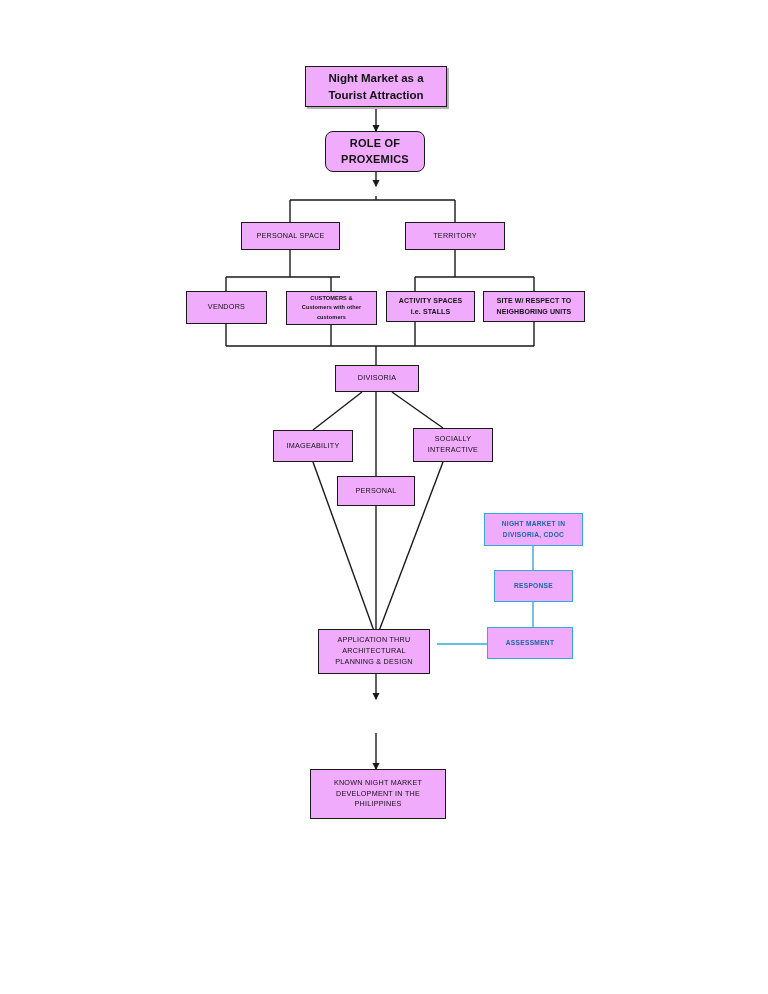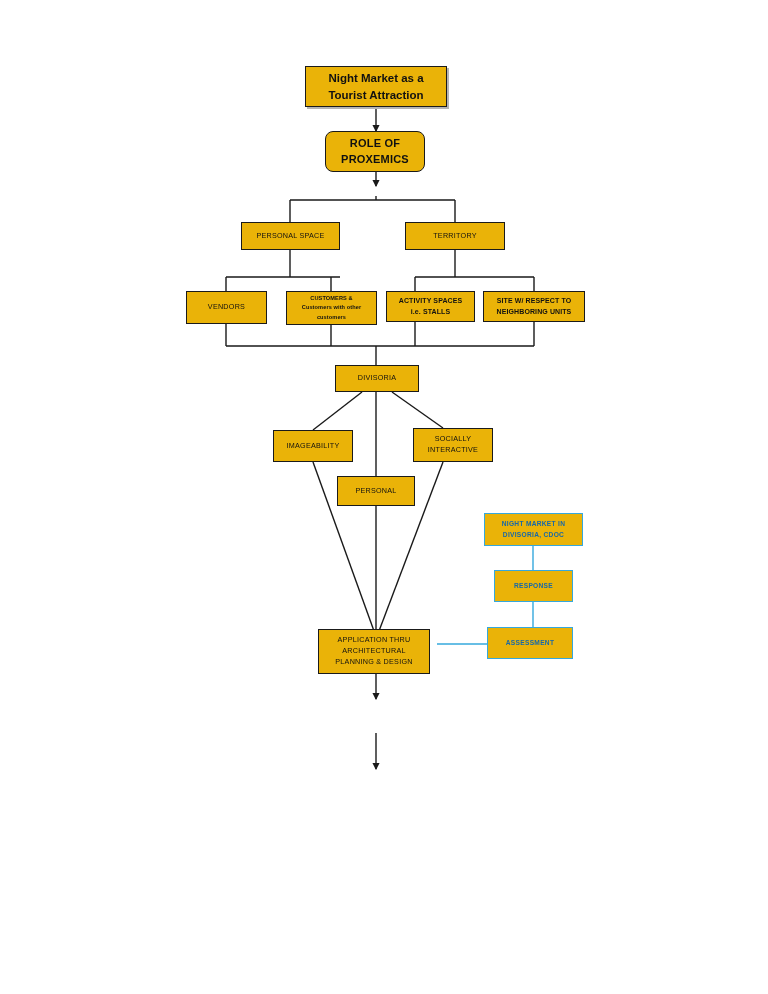--- a/index.html
+++ b/index.html
@@ -27,21 +27,21 @@
     height: 994px;
     pointer-events: none;
   }
   .node {
     position: absolute;
     box-sizing: border-box;
     display: flex;
     align-items: center;
     justify-content: center;
     text-align: center;
-    background: #eab308;
+    background: #f0abfc;
     z-index: 3;
   }
   .node .lbl {
     display: block;
     width: 100%;
     white-space: pre-line;
   }
   
   .blk {
     border: 1.4px solid #1a1a1a;
@@ -197,20 +197,25 @@
     <span class="lbl">PERSONAL</span>
   </div>
 
   <div class="node blk t-cap" style="left:318px; top:629px; width:112px; height:45px;">
     <span class="lbl">APPLICATION THRU
 ARCHITECTURAL
 PLANNING &amp; DESIGN</span>
   </div>
 
 
+  <div class="node blk t-cap" style="left:310px; top:769px; width:136px; height:50px;">
+    <span class="lbl">KNOWN NIGHT MARKET
+DEVELOPMENT IN THE
+PHILIPPINES</span>
+  </div>
 
   <div class="node blu t-blue" style="left:484px; top:513px; width:99px; height:33px;">
     <span class="lbl">NIGHT MARKET IN
 DIVISORIA, CDOC</span>
   </div>
 
   <div class="node blu t-blue" style="left:494px; top:570px; width:79px; height:32px;">
     <span class="lbl">RESPONSE</span>
   </div>
 

